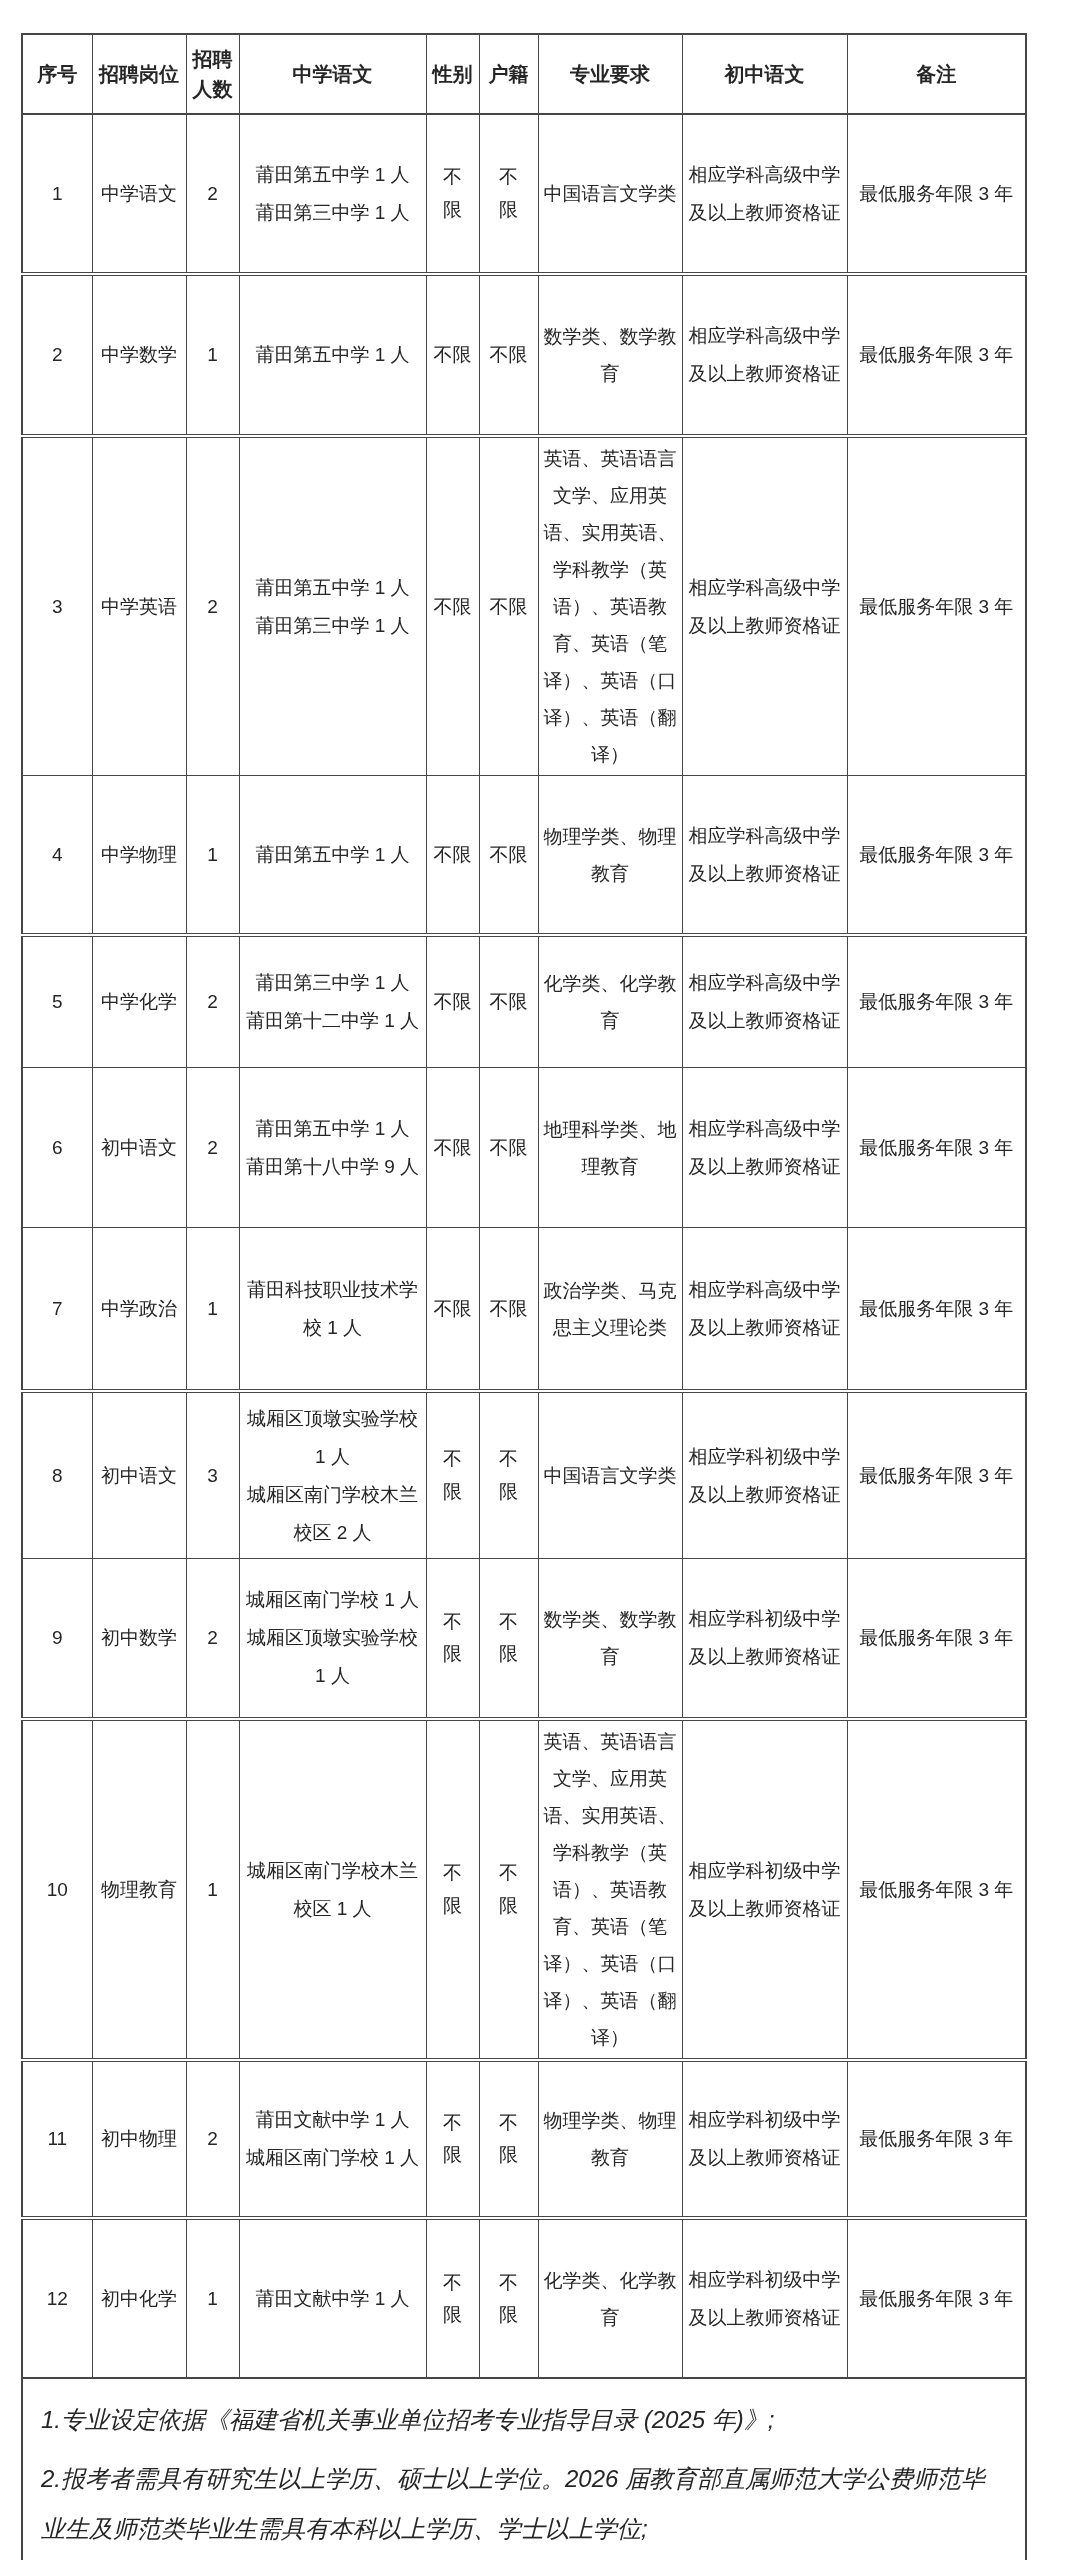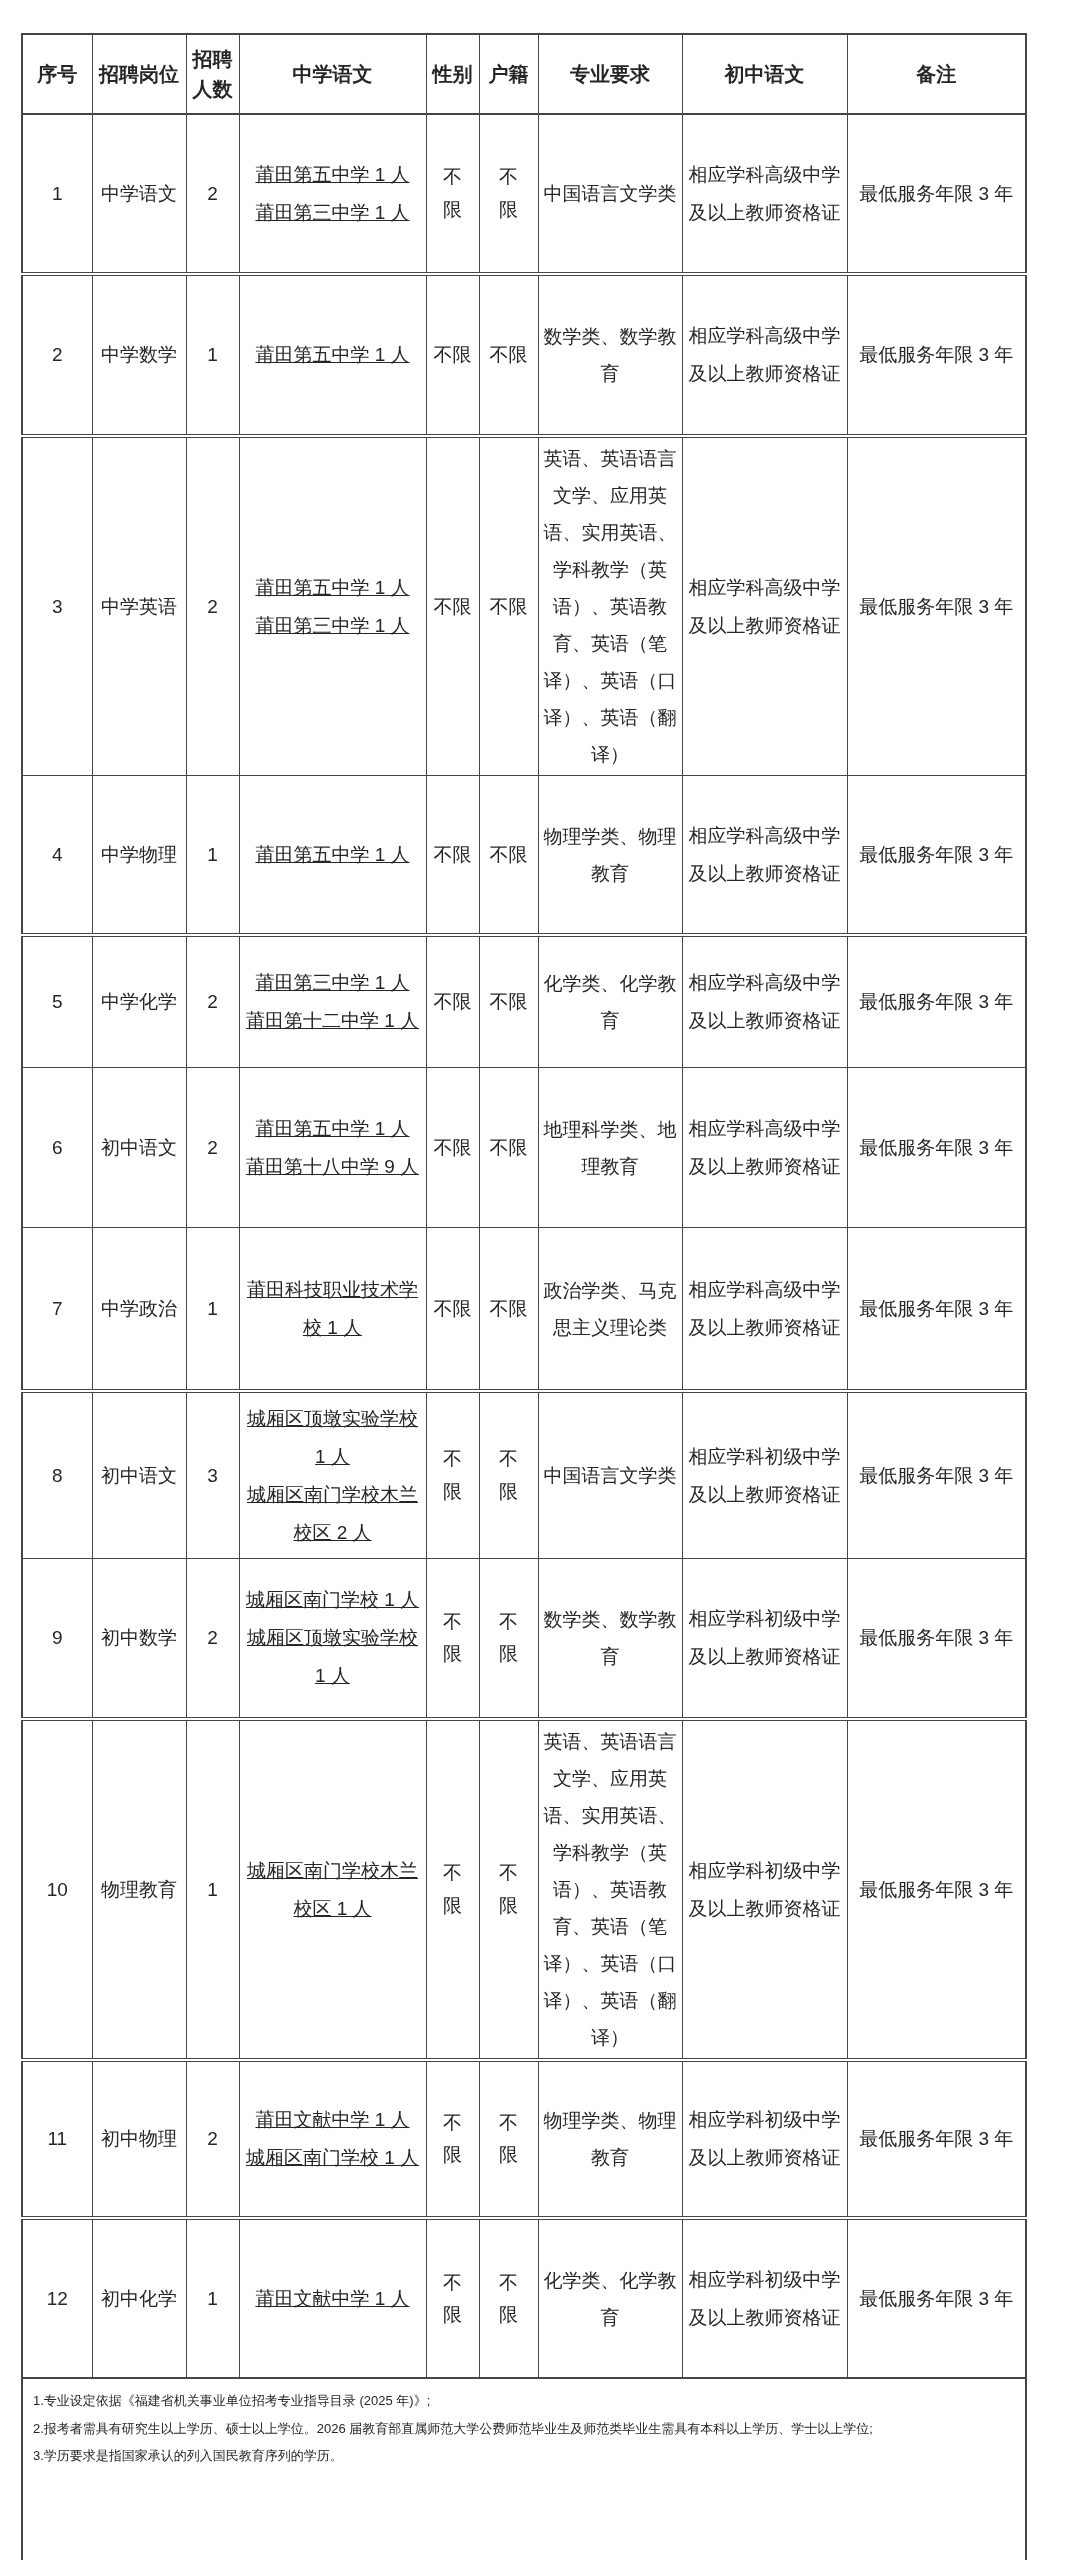--- a/index.html
+++ b/index.html
@@ -30,41 +30,41 @@
   }
   thead th {
     font-weight: 700;
     font-size: 20px;
     height: 80px;
     line-height: 1.5;
     border-bottom-width: 2px;
     padding: 2px 6px;
   }
   tr.sep td { border-top: 4px double #464646; }
-  .sl { line-height: 2; text-decoration: underline; }
+  .sl { line-height: 2; }
   .v {
     display: inline-block;
     width: 1.15em;
     word-break: break-all;
     line-height: 1.7;
     vertical-align: middle;
   }
   td.major { padding: 2px 2px; line-height: 1.95; }
   .rh1  { height: 160px; } .rh2  { height: 162px; } .rh3  { height: 286px; }
   .rh4  { height: 159px; } .rh5  { height: 133px; } .rh6  { height: 160px; }
   .rh7  { height: 163px; } .rh8  { height: 168px; } .rh9  { height: 160px; }
   .rh10 { height: 290px; } .rh11 { height: 158px; } .rh12 { height: 160px; }
   tr.foot td {
     text-align: left;
     vertical-align: top;
     height: 210px;
     padding: 8px 10px;
     border-top-width: 2px;
   }
-  tr.foot p { margin: 0; line-height: 2.1; font-size: 13px; }
+  tr.foot p { margin: 8px; line-height: 2.1; font-size: 24px; font-style: italic; }
 </style>
 </head>
 <body>
 
 <table class="rec">
   <colgroup>
     <col style="width:70px">
       <col style="width:94px">
       <col style="width:53px">
     <col style="width:187px">

